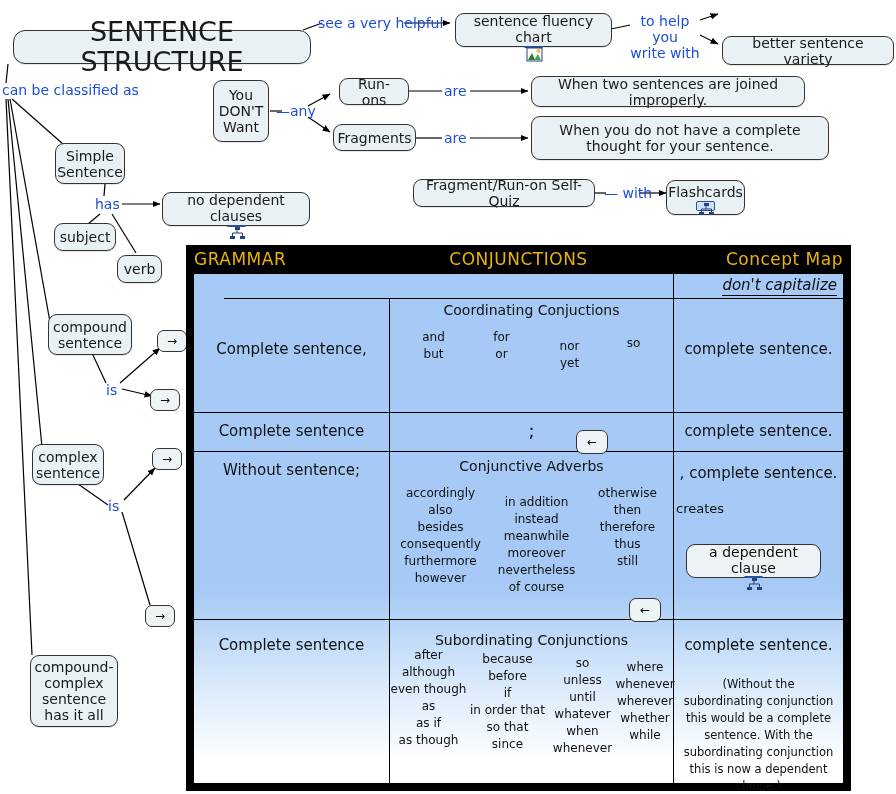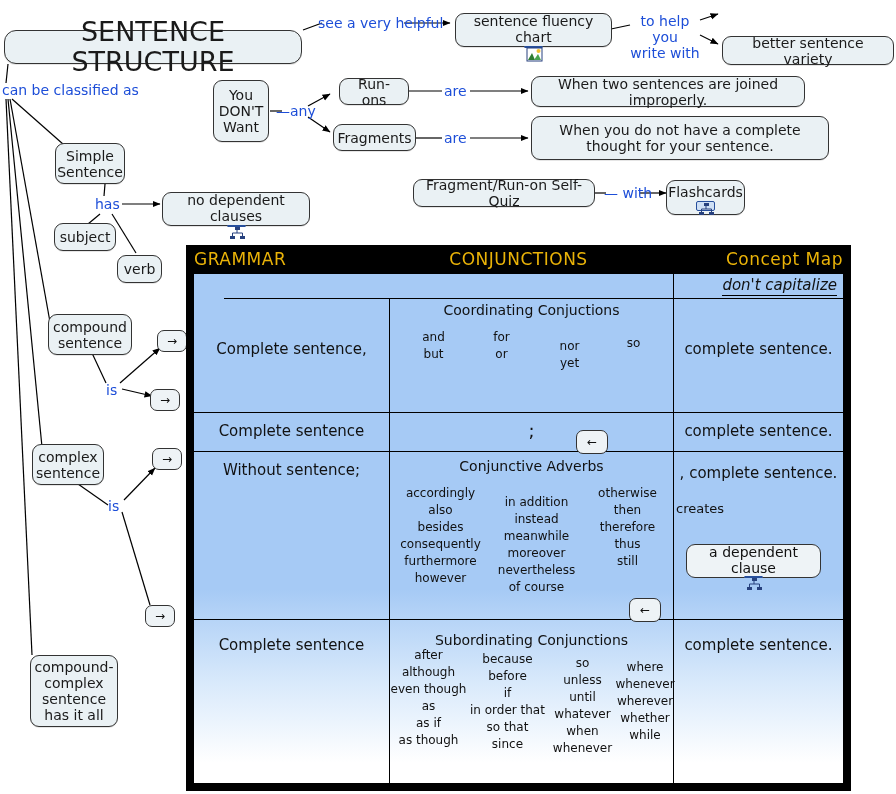--- a/index.html
+++ b/index.html
@@ -7,21 +7,21 @@
        font-family:"DejaVu Sans", sans-serif;}
   #root{position:absolute;left:0;top:0;width:896px;height:794px;}
 
   
   .node{position:absolute;box-sizing:border-box;
         background:#eaf1f4;border:1px solid #333;border-radius:9px;
         color:#1a1a1a;font-size:14px;line-height:16px;text-align:center;
         display:flex;flex-direction:column;align-items:center;justify-content:center;
         padding:3px 8px;box-shadow:0 1px 0 rgba(0,0,0,.10);}
   .node .lbl{white-space:pre-line;}
-  .node.big{font-size:27px;line-height:30px;border-radius:12px;padding:2px 14px;}
+  .node.big{font-size:27px;line-height:30px;border-radius:12px;padding:2px 14px;margin-left:9px;}
 
   
   .minibtn{position:absolute;box-sizing:border-box;width:30px;height:22px;
            background:#eef3f6;border:1px solid #333;border-radius:7px;
            display:flex;align-items:center;justify-content:center;
            font-size:12px;color:#111;}
 
   
   .badge{width:19px;height:17px;margin-top:1px;position:relative;
          border:1px solid #274f9c;background:#cfe0f5;border-radius:2px;
@@ -411,20 +411,21 @@
             <span>where</span>
             <span>whenever</span>
             <span>wherever</span>
             <span>whether</span>
             <span>while</span>
           </div>
         </div>
       </div>
       <div class="cell col-c" style="top:362px;">
         <div class="sent">complete sentence.</div>
+        <div class="note" style="margin-top:22px;">(Without the subordinating conjunction this would be a complete sentence. With the subordinating conjunction this is now a dependent clause.)</div>
       </div>
 
     </div>
   </div>
 
   <div class="roundbtn" style="left:576px;top:430px;">
     <span>←</span>
   </div>
   <div class="roundbtn" style="left:629px;top:598px;">
     <span>←</span>

